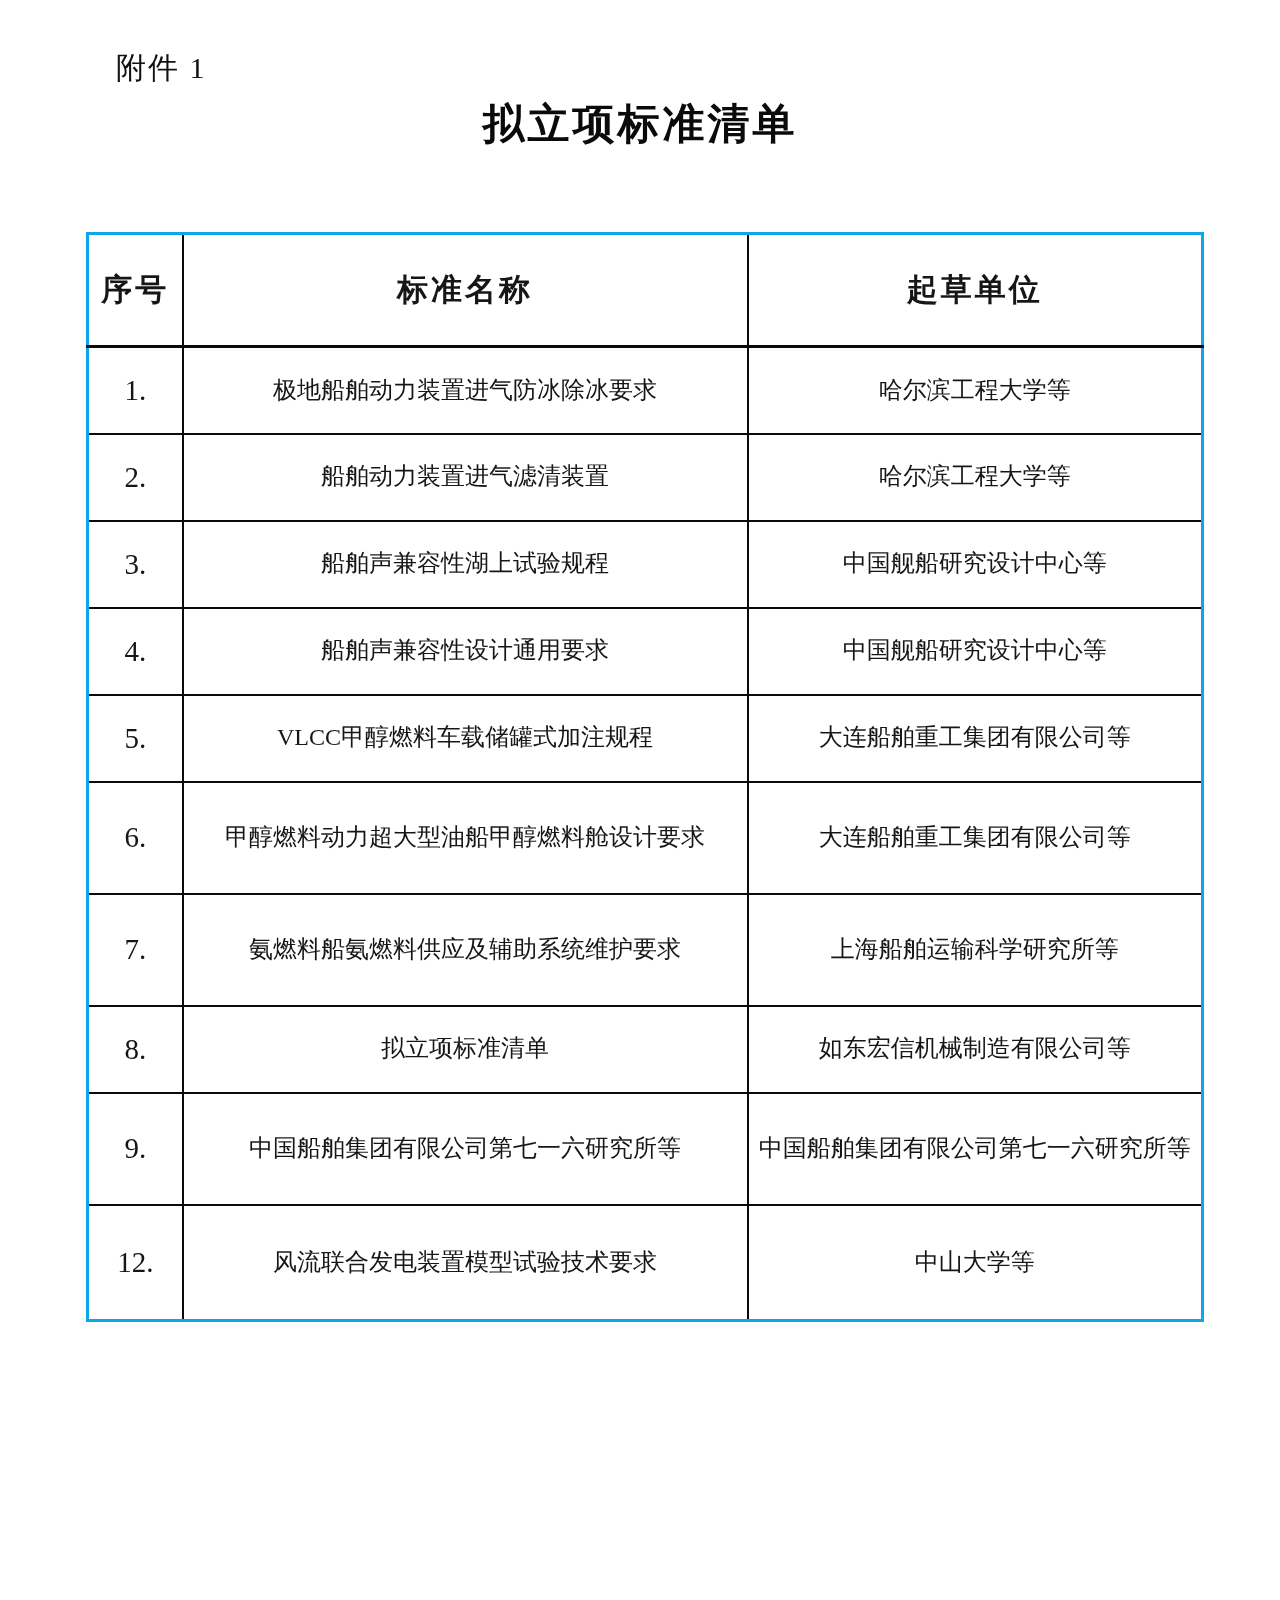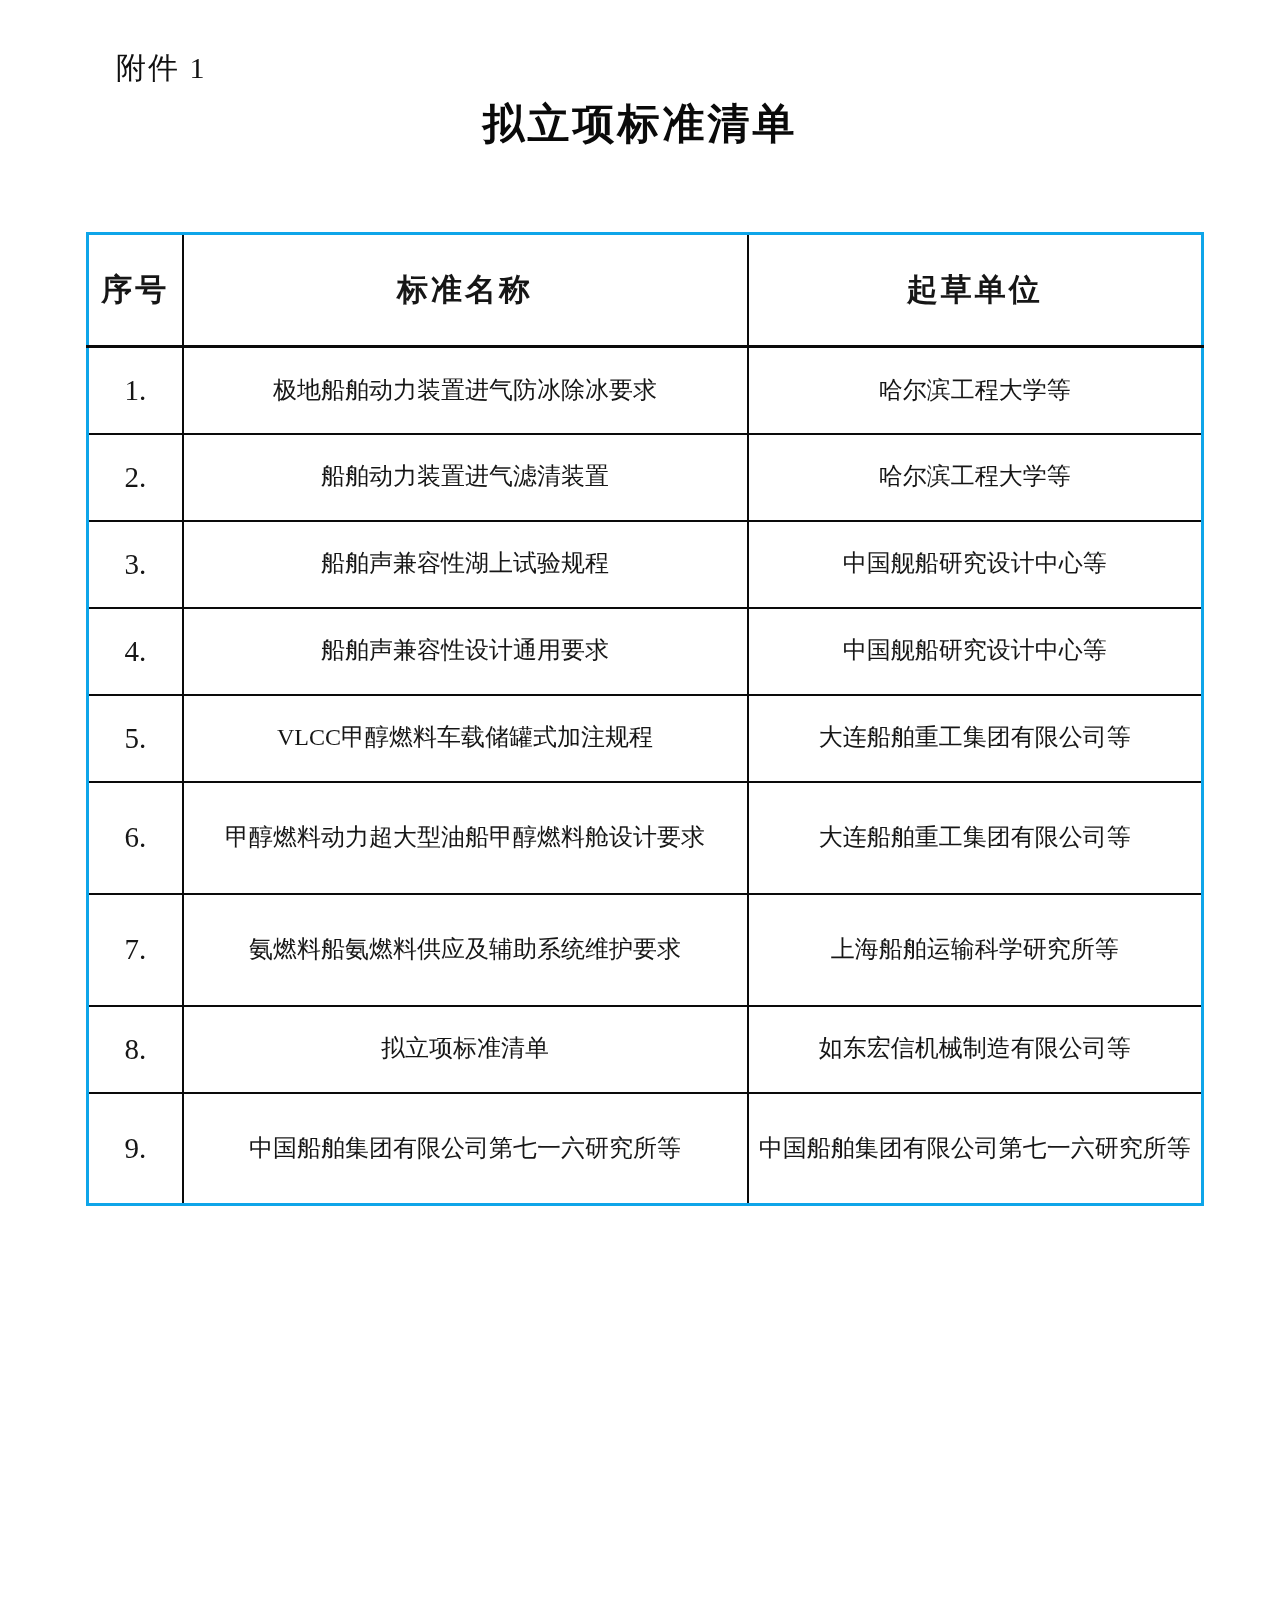--- a/index.html
+++ b/index.html
@@ -129,16 +129,21 @@
       <tr>
         <td class="no-cell">8.</td>
         <td class="name-cell">拟立项标准清单</td>
         <td class="org-cell">如东宏信机械制造有限公司等</td>
       </tr>
       <tr class="tall">
         <td class="no-cell">9.</td>
         <td class="name-cell">中国船舶集团有限公司第七一六研究所等</td>
         <td class="org-cell">中国船舶集团有限公司第七一六研究所等</td>
       </tr>
+      <tr class="taller">
+        <td class="no-cell">12.</td>
+        <td class="name-cell">风流联合发电装置模型试验技术要求</td>
+        <td class="org-cell">中山大学等</td>
+      </tr>
     </tbody>
   </table>
 
 </div>
 
 </body></html>

